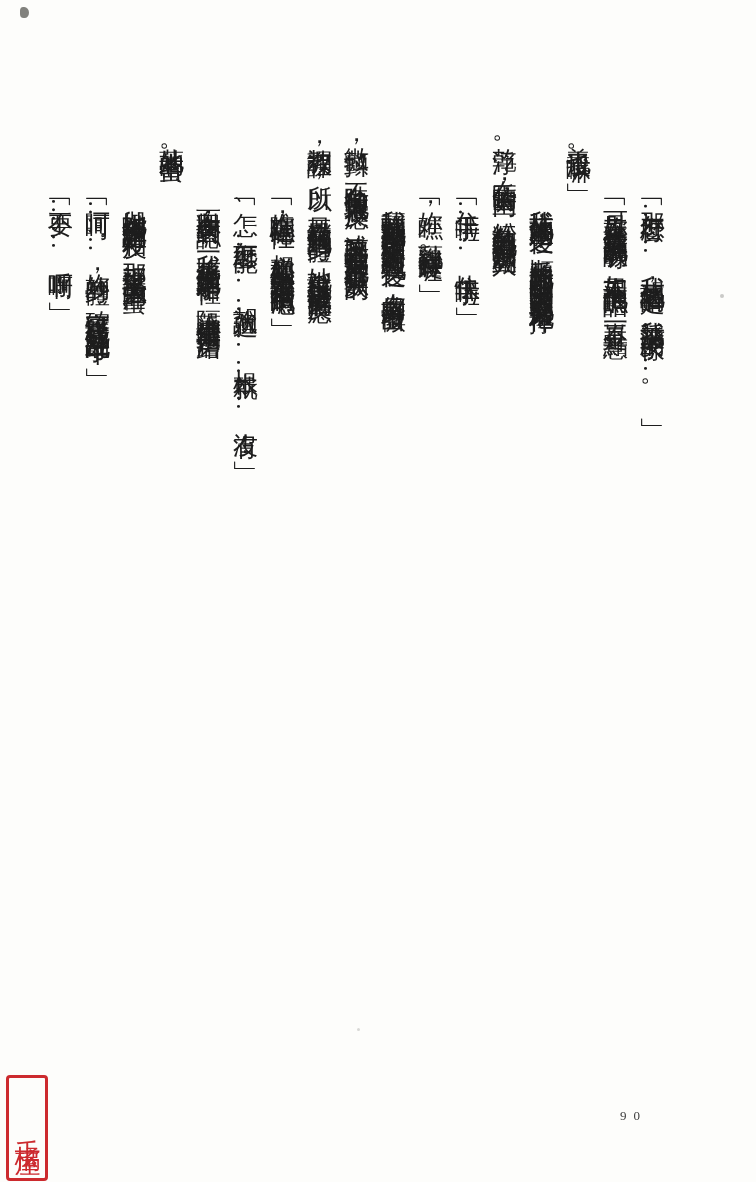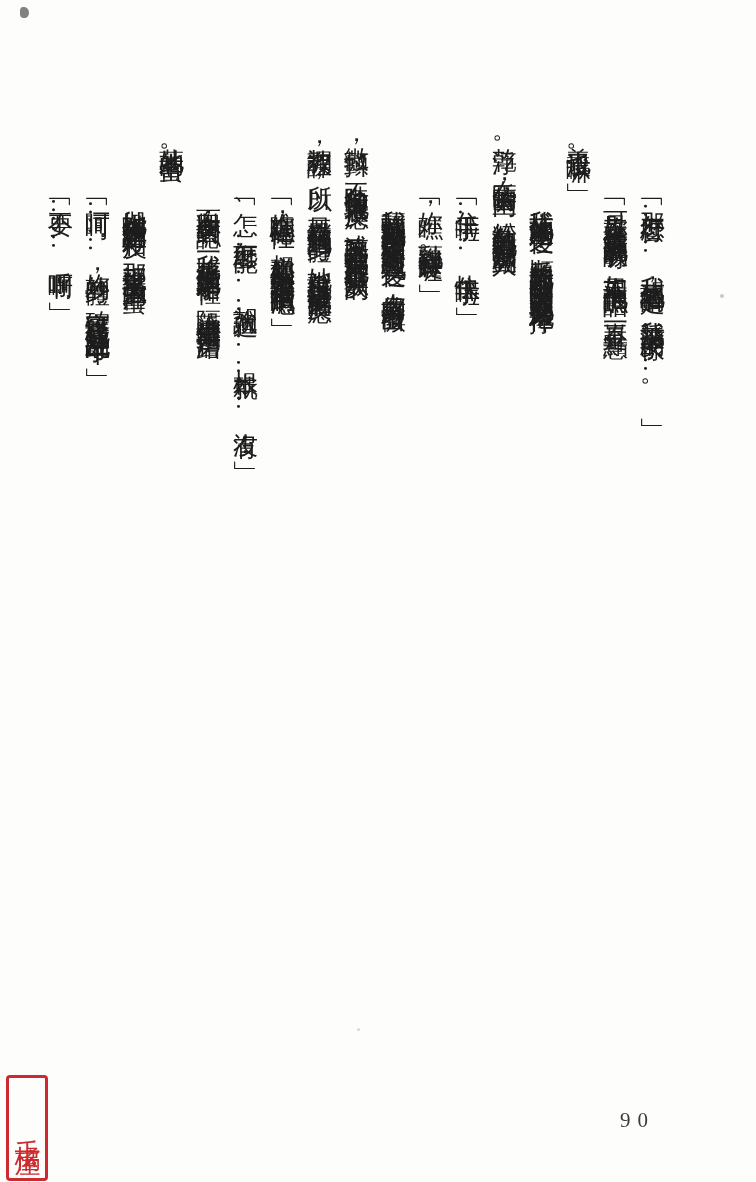--- a/index.html
+++ b/index.html
@@ -34,21 +34,21 @@
     color: #1d1d1d;
     white-space: nowrap;
     font-family: "Liberation Serif", serif;
   }
   .vcol.indent { padding-top: 62px; }
 
   .page-number {
     position: absolute;
     left: 620px;
     top: 1108px;
-    font-size: 21px;
+    font-size: 13px;
     letter-spacing: 7px;
     color: #3c3c3c;
     font-family: "Liberation Serif", serif;
   }
   .seal {
     position: absolute;
     left: 6px;
     top: 1075px;
     width: 36px;
     height: 100px;

